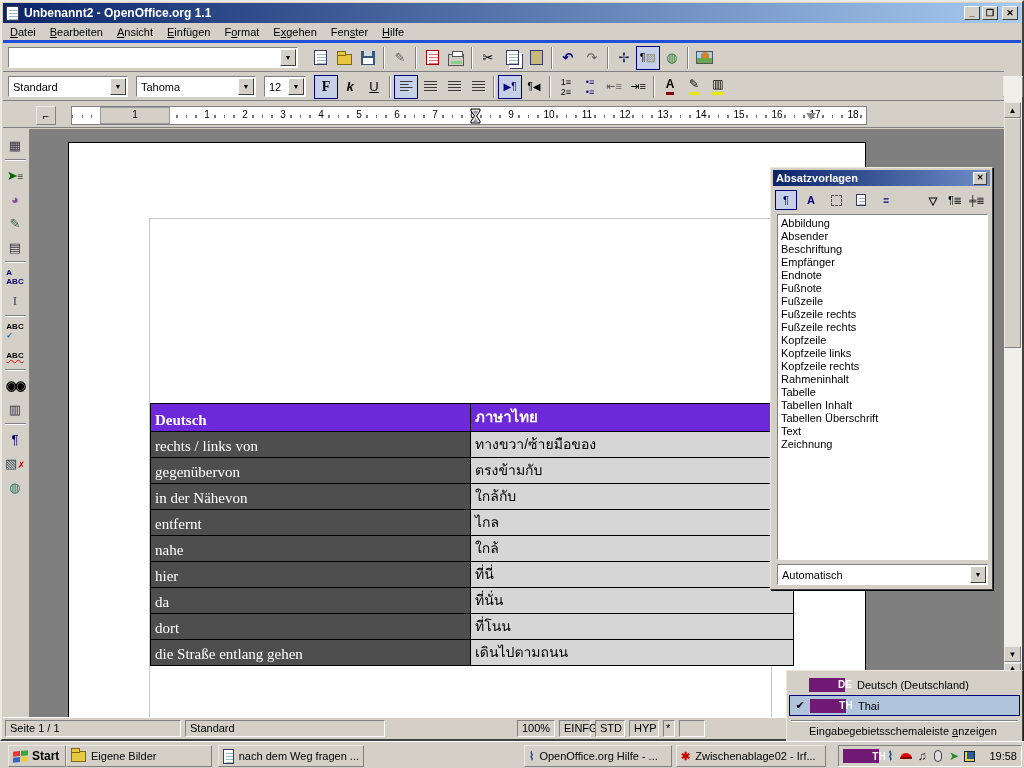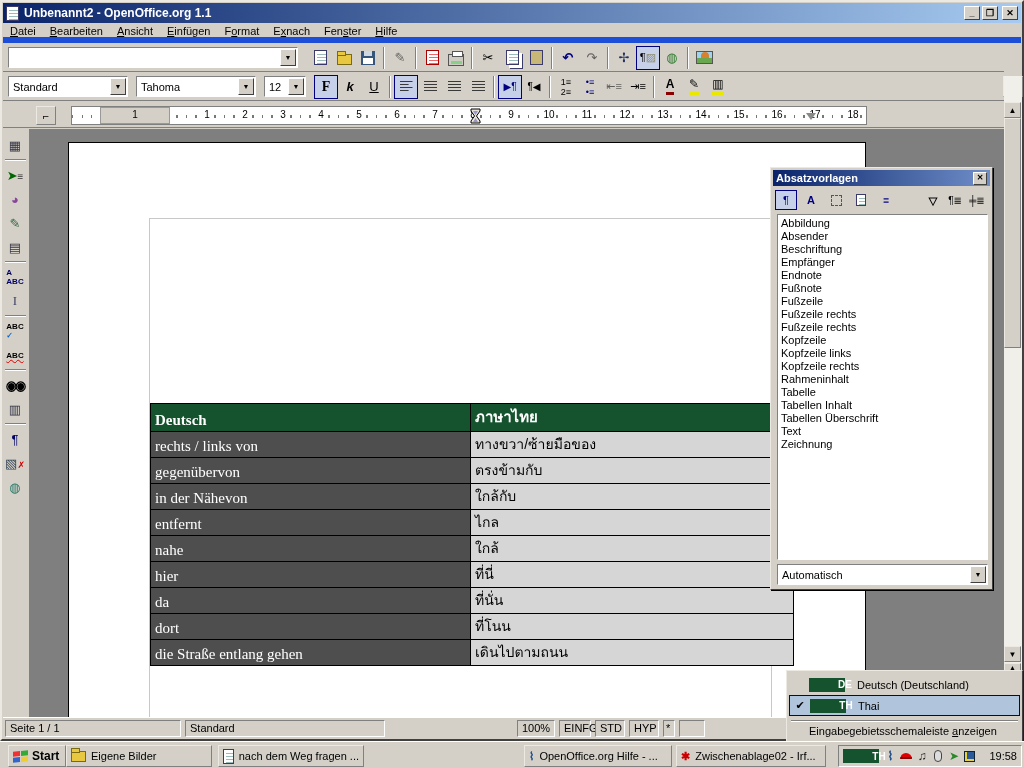--- a/index.html
+++ b/index.html
@@ -14,21 +14,21 @@
 
   
   #appwin { position:absolute; left:0; top:0; width:1024px; height:741px; background:#d4d0c8;
             border:2px solid; border-color:#ece9e2 #404040 #404040 #ece9e2; }
   #titlebar { position:absolute; left:1px; top:1px; right:1px; height:20px;
               background:linear-gradient(to right,#0a246a,#a6caf0);
               display:flex; align-items:center; padding:0 3px; color:#fff; font-weight:bold; font-size:12px; }
   .winbtn { width:16px; height:14px; margin-left:2px; display:flex; align-items:center; justify-content:center;
             font-size:9px; color:#000; font-weight:bold; line-height:1; }
   #menubar { position:absolute; left:1px; top:22px; right:1px; height:19px; background:#d4d0c8;
-             display:flex; align-items:center; border-bottom:6px solid #1d4ed8; }
+             display:flex; align-items:center; border-bottom:3px solid #1d4ed8; }
   .menuitem { padding:2px 7px; }
   .accel { text-decoration:underline; }
 
   
   .tbtn { width:24px; height:24px; display:flex; align-items:center; justify-content:center; position:relative; }
   .tbtn.pressed { border:1px solid #000080; background:#c6d0e8; }
   .tbtn.gray { filter:grayscale(1); opacity:.55; }
   .tsep { width:2px; height:22px; border-left:1px solid #808080; border-right:1px solid #fff; margin:0 3px; }
   .combo { height:21px; background:#fff; border:1px solid; border-color:#808080 #fff #fff #808080;
            display:flex; align-items:center; position:relative; padding-left:4px; }
@@ -58,21 +58,21 @@
   #ruler { position:absolute; left:68px; top:4px; width:796px; height:19px; background:#fff; border:1px solid #808080;
            background-image:repeating-linear-gradient(to right,#777 0 1px, transparent 1px 9.5px); background-size:100% 3px; background-position:0 8px; background-repeat:no-repeat; }
   .rnum { position:absolute; top:2px; transform:translateX(-50%); font-size:10px; background:#fff; padding:0 1px; }
 
   
   #canvas { position:absolute; left:28px; top:127px; width:978px; height:591px; background:#7f7f7f; overflow:hidden; }
   #page { position:absolute; left:38px; top:13px; width:798px; height:600px; background:#fff; border:1px solid #000; }
   #tbound { position:absolute; left:80px; top:75px; width:623px; height:524px; border:1px solid #c8c8c8; }
   table.doc { position:absolute; left:81px; top:260px; width:643px; border-collapse:collapse; table-layout:fixed; }
   table.doc td { border:1px solid #000; height:26px; padding:1px 4px 2px 4px; vertical-align:bottom; overflow:hidden; white-space:nowrap; }
-  td.hd { background:#14532d; color:#fff; font-weight:bold; font-family:"Liberation Serif", serif; font-size:15px; }
+  td.hd { background:#6d28d9; color:#fff; font-weight:bold; font-family:"Liberation Serif", serif; font-size:15px; }
   td.de { background:#4e4e4e; color:#fff; font-family:"Liberation Serif", serif; font-size:15px; }
   td.th { background:#d6d6d6; color:#000; font-size:14px; }
 
   
   #lbar { position:absolute; left:0; top:127px; width:28px; height:591px; background:#d4d0c8; border-right:1px solid #808080; }
   .lico { width:26px; height:24px; display:flex; align-items:center; justify-content:center; font-size:13px; }
   .lsep { height:2px; margin:2px 3px; border-top:1px solid #808080; border-bottom:1px solid #fff; }
 
   
   #stylist { position:absolute; left:770px; top:167px; width:223px; height:423px; background:#d4d0c8;
@@ -83,21 +83,21 @@
   .sbtn.pressed { border:1px solid #000080; background:#c6d0e8; }
   #sty-list { position:absolute; left:6px; top:46px; width:211px; height:346px; background:#fff;
               border:1px solid; border-color:#808080 #fff #fff #808080; padding:2px 0 0 3px; overflow:hidden; }
   .sitem { height:13px; font-size:11px; white-space:nowrap; }
 
   
   #langmenu { position:absolute; left:786px; top:670px; width:237px; height:72px; background:#d4d0c8;
               border:1px solid; border-color:#ece9e2 #404040 #404040 #ece9e2; box-shadow:1px 1px 1px rgba(0,0,0,.5); z-index:30; }
   .lrow { position:absolute; left:2px; right:2px; height:21px; display:flex; align-items:center; }
   .lrow.hl { background:#b0c4dc; border:1px solid #000080; }
-  .badge { width:20px; height:14px; background:#14532d; color:#fff; font-size:10px; font-weight:bold;
+  .badge { width:20px; height:14px; background:#701a75; color:#fff; font-size:10px; font-weight:bold;
            display:flex; align-items:center; justify-content:center; margin-right:12px;padding-left:36px; }
   .chk { width:20px; text-align:center; font-size:11px; }
   .lsep2 { position:absolute; left:4px; right:4px; height:2px; border-top:1px solid #808080; border-bottom:1px solid #fff; }
 
   
   #vscroll { position:absolute; right:0; top:74px; width:18px; height:644px; background:#f0efe9; }
   .sbbtn { position:absolute; left:0; width:17px; height:16px; display:flex; align-items:center; justify-content:center; font-size:8px; }
   #vthumb { position:absolute; left:0; top:42px; width:17px; height:230px; }
 
   
@@ -131,21 +131,21 @@
       <span class="winbtn raised">❐</span>
       <span class="winbtn raised" style="margin-left:4px;">✕</span>
     </div>
 
     <div id="menubar">
       <span class="menuitem"><span></span><span class="accel">D</span><span>atei</span></span>
       <span class="menuitem"><span></span><span class="accel">B</span><span>earbeiten</span></span>
       <span class="menuitem"><span></span><span class="accel">A</span><span>nsicht</span></span>
       <span class="menuitem"><span></span><span class="accel">E</span><span>infügen</span></span>
       <span class="menuitem"><span>F</span><span class="accel">o</span><span>rmat</span></span>
-      <span class="menuitem"><span>E</span><span class="accel">x</span><span>nach</span></span>
+      <span class="menuitem"><span>E</span><span class="accel">x</span><span>gehen</span></span>
       <span class="menuitem"><span>Fen</span><span class="accel">s</span><span>ter</span></span>
       <span class="menuitem"><span></span><span class="accel">H</span><span>ilfe</span></span>
     </div>
 
     <div class="abs" style="left:1px;top:42px;right:18px;height:28px;border-bottom:1px solid #808080;display:flex;align-items:center;">
       <div class="combo" style="width:290px;margin-left:5px;">
         <span></span>
         <span class="arrowbox">▼</span>
       </div>
       <span style="width:10px"></span>

